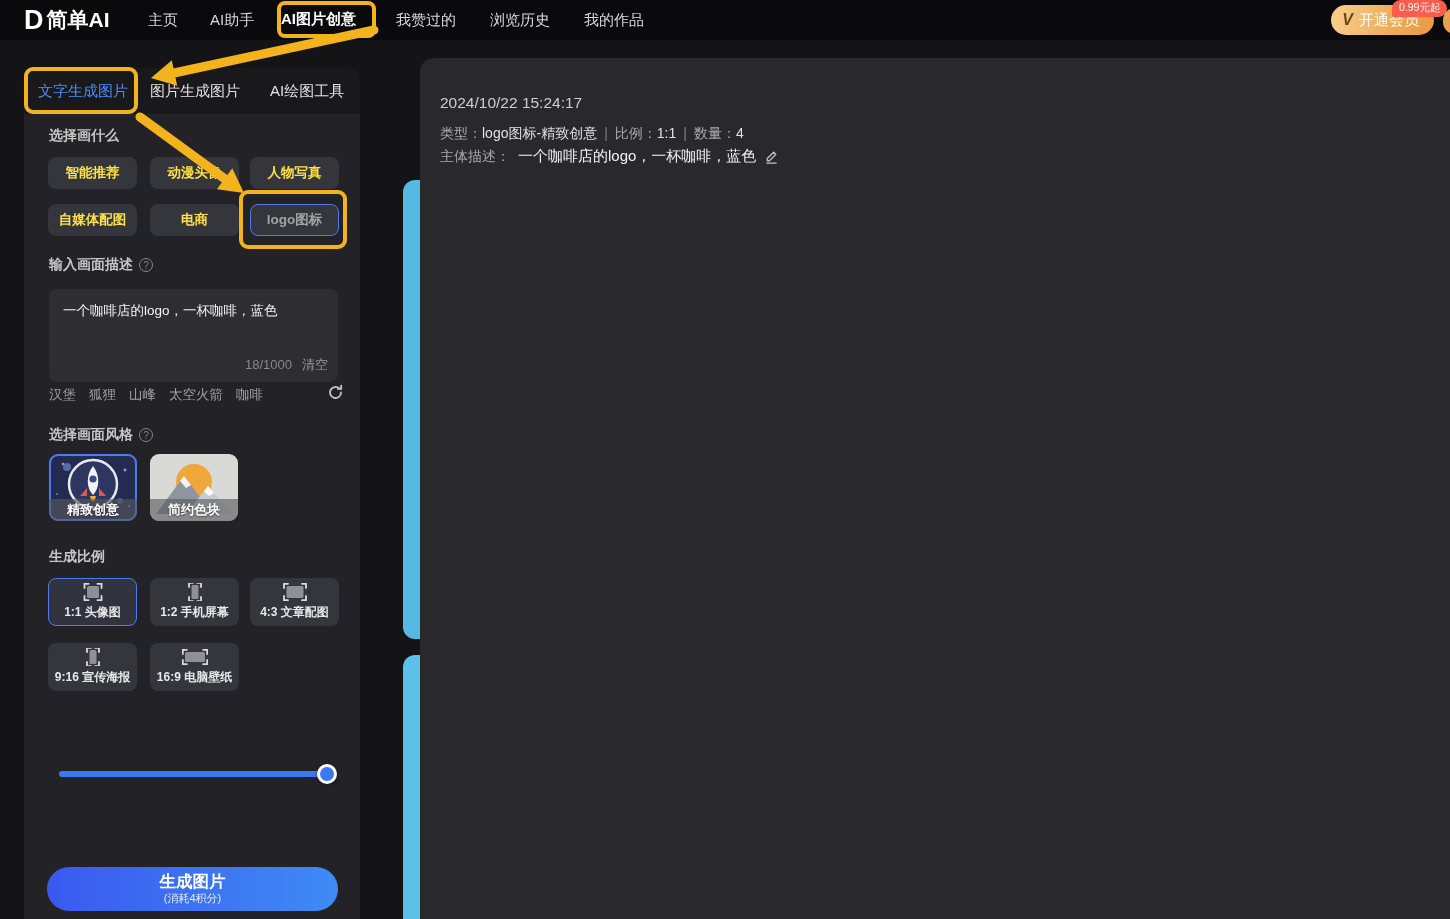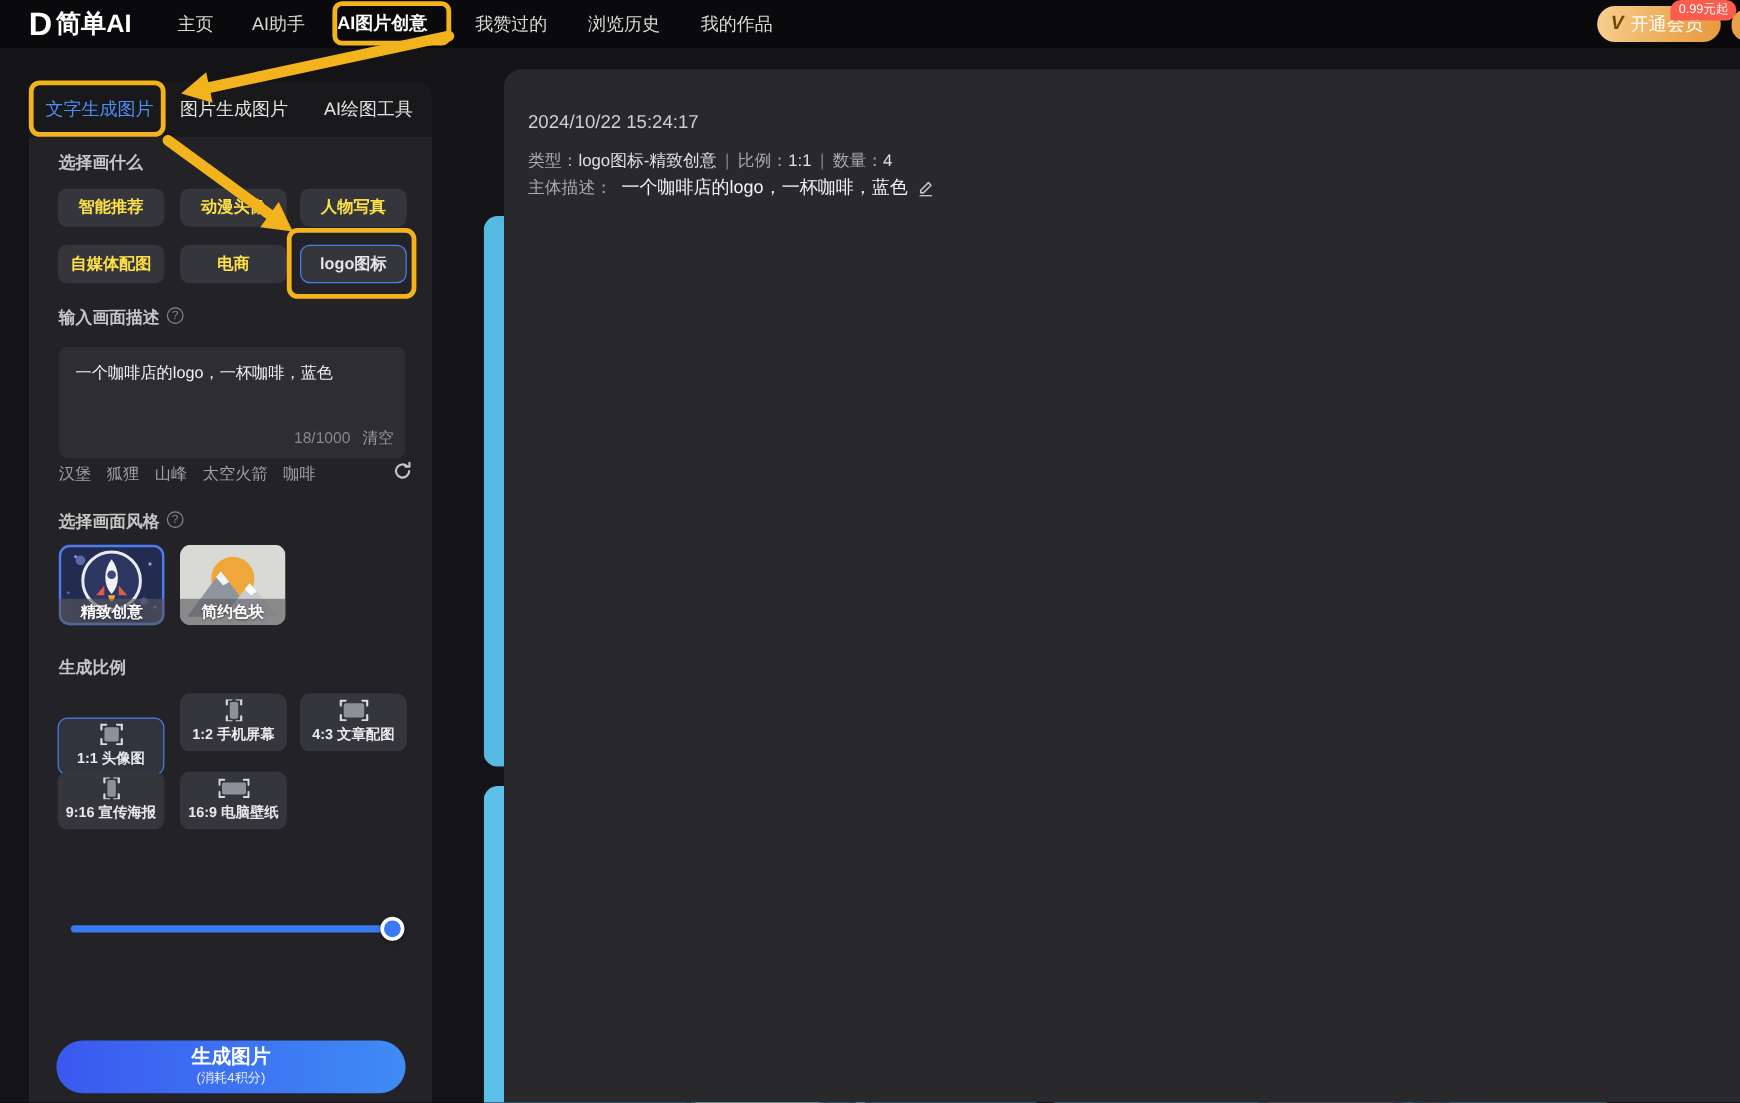--- a/index.html
+++ b/index.html
@@ -25,40 +25,40 @@
   .vip-btn .t { color:#fff; font-size:15px; }
   .vip-badge { position:absolute; left:1392px; top:0; background:#fb5c4d; color:#fff; font-size:10.5px;
     padding:1px 7px 2px; border-radius:9px 9px 9px 2px; white-space:nowrap; z-index:13; }
   .edge-sliver { position:absolute; left:1443px; top:8px; width:12px; height:26px; border-radius:13px 0 0 13px;
     background:#e9a049; z-index:11; }
   
   .tabstrip { position:absolute; left:24px; top:68px; width:336px; height:46px; background:#19191c; border-radius:12px 12px 0 0; z-index:2; }
   .tab { position:absolute; top:0; height:46px; display:flex; align-items:center; font-size:15px; color:#e3e3e3; cursor:pointer; }
   .tab.active { color:#4e8ef8; }
   .panel { position:absolute; left:24px; top:114px; width:336px; height:805px; background:#232327; z-index:2; }
-  .sec-title { position:absolute; display:flex; align-items:flex-start; gap:6px; color:#c6c6c6; font-size:14px; font-weight:600; }
+  .sec-title { position:absolute; display:flex; align-items:center; gap:6px; color:#c6c6c6; font-size:14px; font-weight:600; }
   .qmark { width:14px; height:14px; border:1px solid #85858a; border-radius:50%; color:#85858a; font-size:10px; font-weight:400;
     display:inline-flex; align-items:center; justify-content:center; cursor:pointer; }
   .cat-btn { position:absolute; width:89px; height:32px; background:#35363c; border-radius:8px; color:#fde047;
     font-size:13.5px; font-weight:600; display:flex; align-items:center; justify-content:center; cursor:pointer; }
-  .cat-btn.selected { border:1.5px solid #4e7cf0; color:#e5e5e5; }
+  .cat-btn.selected { border:1.5px solid #4e7cf0; color:#a3a3a3; }
   .prompt-box { position:absolute; left:25px; top:175px; width:289px; height:93px; background:#2e2e32; border-radius:8px;
     padding:12px 14px; color:#f2f2f2; font-size:13.5px; line-height:1.5; cursor:text; }
   .prompt-counter { position:absolute; right:10px; bottom:8px; font-size:13px; color:#88888c; }
   .prompt-counter .clear { color:#9a9a9e; margin-left:10px; cursor:pointer; }
   .tags { position:absolute; left:25px; top:272px; width:270px; display:flex; gap:13px; color:#a0a0a4; font-size:13.5px; }
   .tags span { cursor:pointer; }
   .refresh { position:absolute; right:16px; top:270px; cursor:pointer; line-height:0; }
   .style-card { position:absolute; width:88px; height:67px; border-radius:9px; overflow:hidden; cursor:pointer; background:#2e2e32; }
   .style-card.selected { outline:2px solid #4e7cf0; outline-offset:-2px; }
   .style-card .lbl { position:absolute; left:0; right:0; bottom:0; height:22px; background:rgba(88,88,94,0.62);
     color:#fff; font-size:13px; font-weight:700; display:flex; align-items:center; justify-content:center; text-shadow:0 1px 2px rgba(0,0,0,.5); }
   .ratio-card { position:absolute; width:89px; height:48px; background:#35363c; border-radius:8px; cursor:pointer;
     display:flex; flex-direction:column; align-items:center; justify-content:center; gap:3px; }
-  .ratio-card.selected { border:1.5px solid #4e7cf0; background:#31343e;margin-top:20px; }
+  .ratio-card.selected { border:1.5px solid #4e7cf0; background:#31343e; }
   .ratio-card .rl { color:#e8e8ea; font-size:12px; font-weight:600; white-space:nowrap; }
   .count-row { position:absolute; left:25px; top:613px; width:289px; display:flex; justify-content:space-between; align-items:center; }
   .count-row .cl { color:#c6c6c6; font-size:14px; font-weight:600; }
   .count-row .cv { color:#fff; font-size:15px; font-weight:700; }
   .slider { position:absolute; left:35px; top:650px; width:271px; height:20px; cursor:pointer; }
   .slider .track { position:absolute; left:0; top:7px; width:100%; height:6px; border-radius:3px; background:#3b79f2; }
   .slider .thumb { position:absolute; left:258px; top:0; width:20px; height:20px; border-radius:50%;
     background:#3b79f2; border:3px solid #fff; box-shadow:0 1px 4px rgba(0,0,0,.4); cursor:grab; }
   .gen-btn { position:absolute; left:23px; top:753px; width:291px; height:44px; border-radius:22px;
     background:linear-gradient(90deg,#3a59ef 0%,#3f8bf5 100%);

